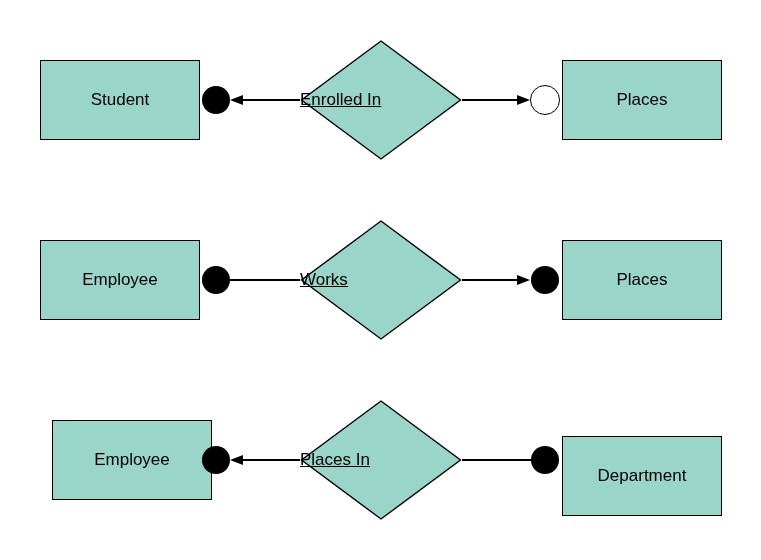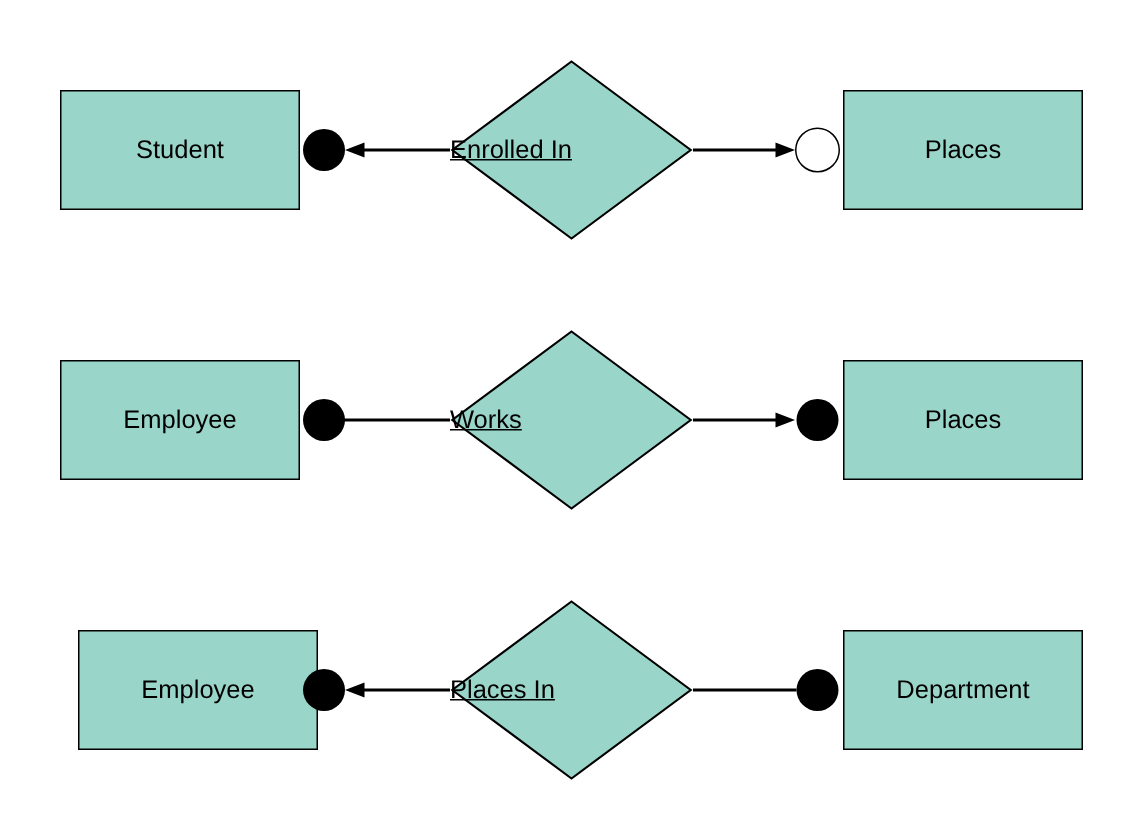--- a/index.html
+++ b/index.html
@@ -90,18 +90,18 @@
     <div class="diamond" style="left:300px;top:400px;">
       <svg width="162" height="120">
         <polygon points="81,1 160.5,60 81,119 1.5,60" fill="#99d5c9" stroke="#000000" stroke-width="1.4"></polygon>
       </svg>
       <div class="label-wrap">
         <span class="label">Places In</span>
       </div>
     </div>
     <div class="line" style="left:462px;top:459px;width:69px;"></div>
     <div class="dot" style="left:531px;top:446px;"></div>
-    <div class="entity" style="left:562px;top:420px;justify-content:center;">
+    <div class="entity" style="left:562px;top:436px;justify-content:center;">
       <span class="label">Department</span>
     </div>
   </div>
 
 </div>
 
 </body></html>

